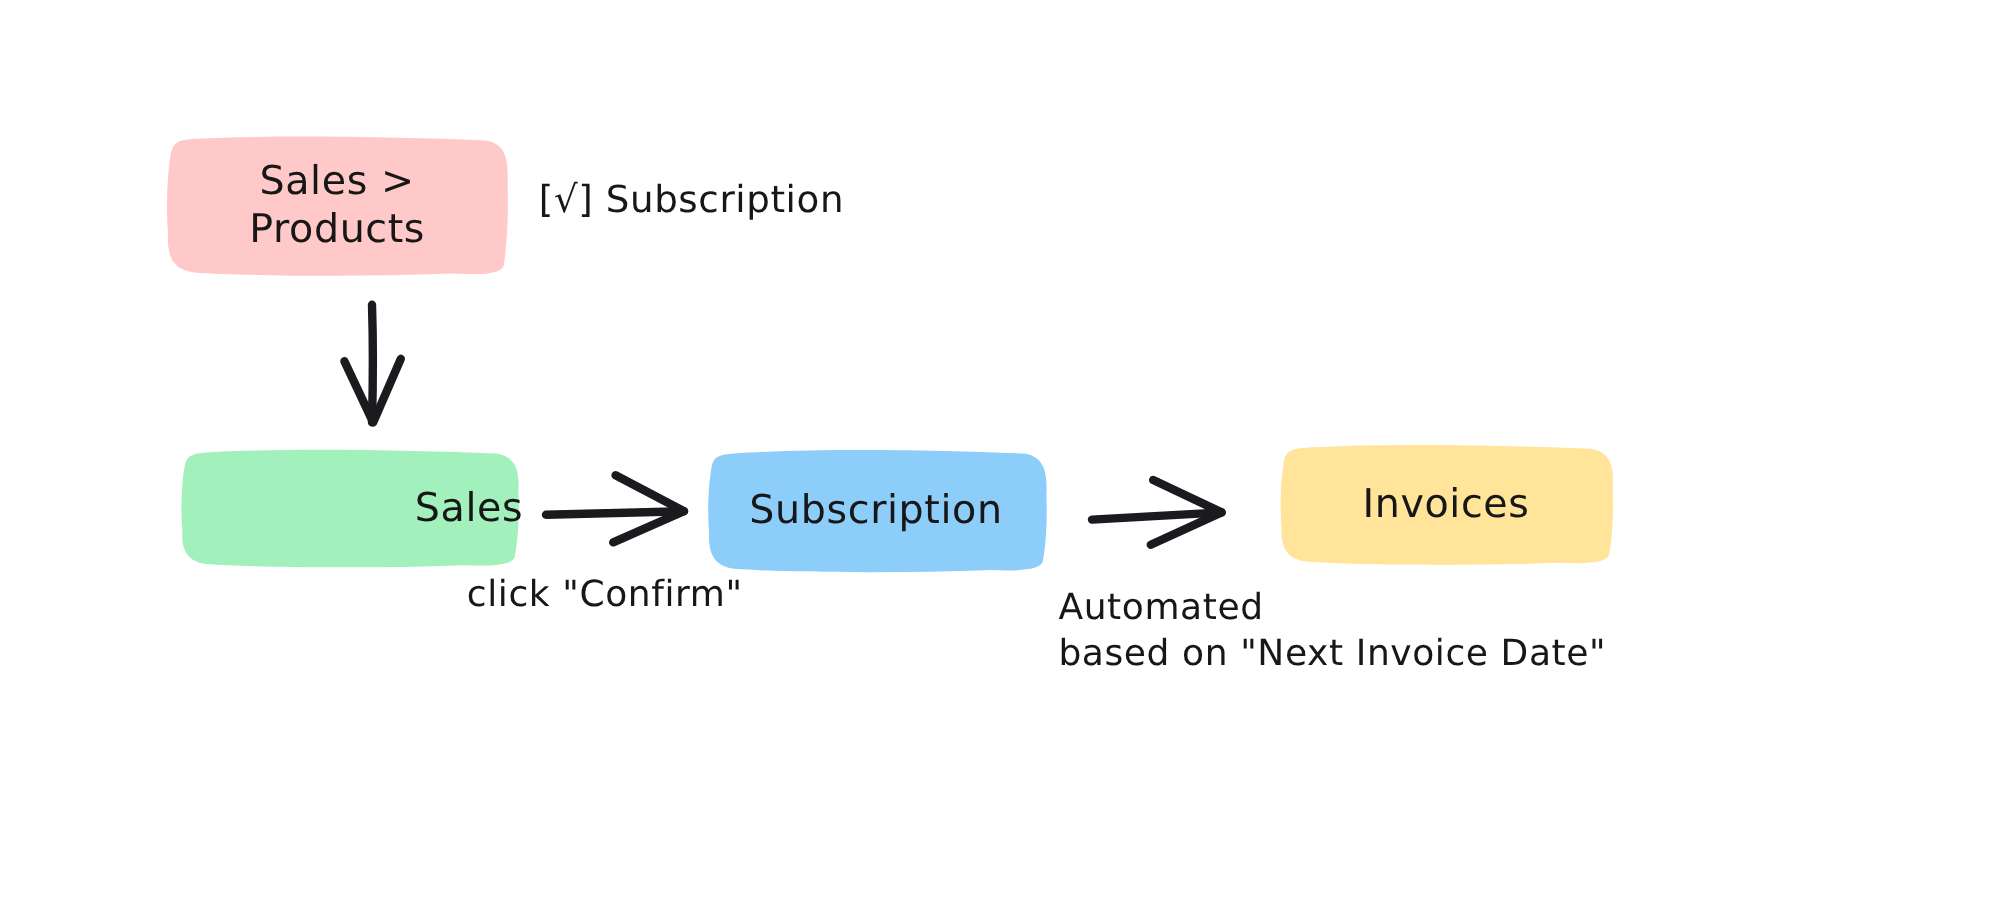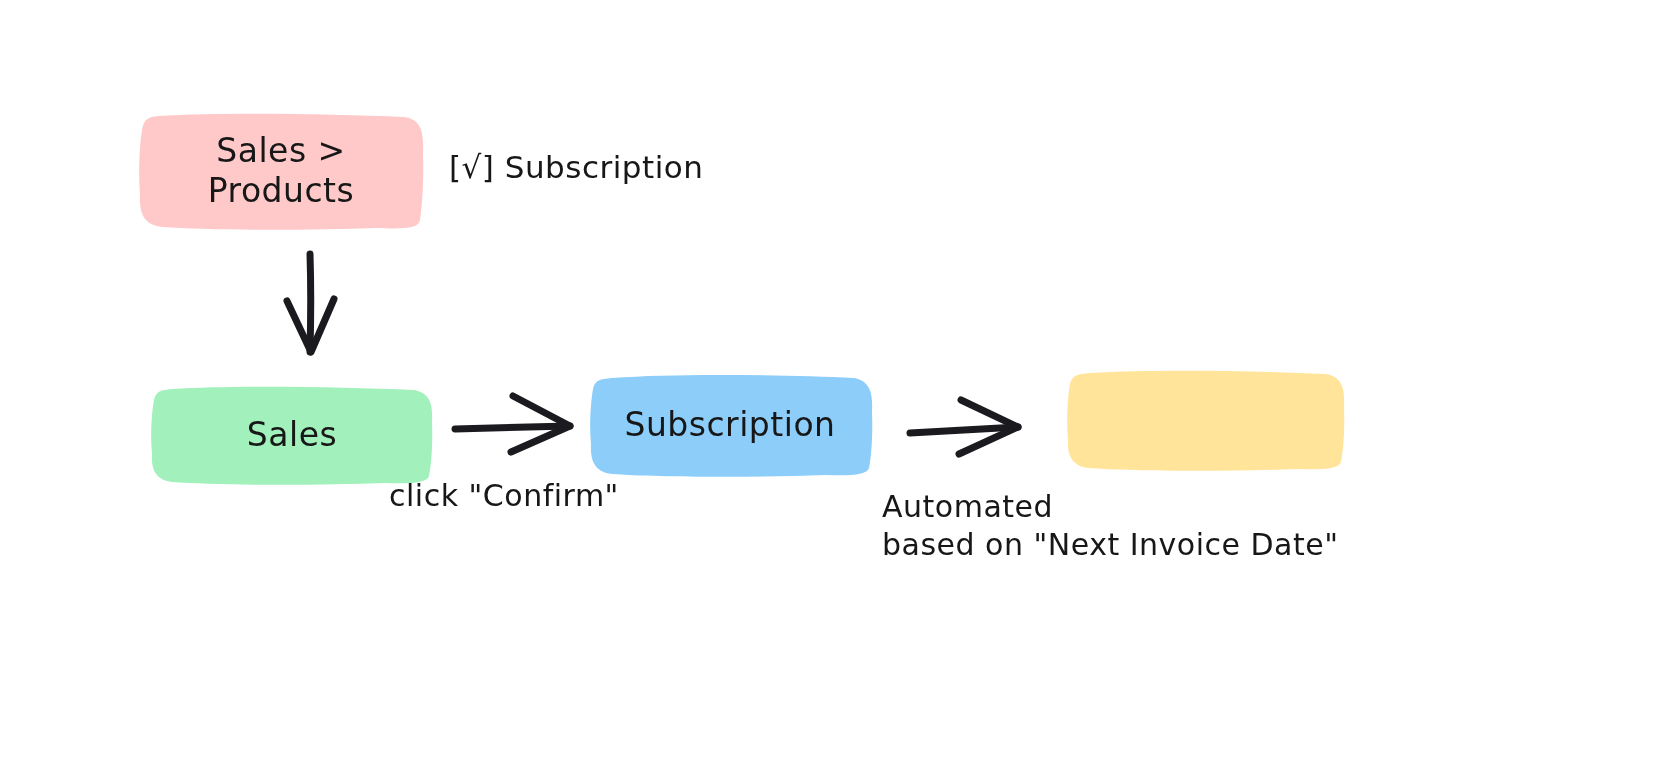--- a/index.html
+++ b/index.html
@@ -47,21 +47,21 @@
     z-index: 1;
   }
 
   
   #node-sales-products {
     left: 136px;  top: 110px;  width: 290px;  height: 122px;
   }
   #node-sales-products .node-label { font-size: 33px; }
 
   #node-sales {
-    left: 148px;  top: 384px;  width: 288px;  height: 102px;
+    left: 148px;  top: 372px;  width: 288px;  height: 102px; justify-content: flex-end;
   }
   #node-sales .node-label { font-size: 33px; }
 
   #node-subscription {
     left: 586px;  top: 372px;  width: 288px;  height: 106px; text-align: center;
   }
   #node-subscription .node-label { font-size: 33px; }
 
   #node-invoices {
     left: 1064px; top: 368px;  width: 282px;  height: 104px;
@@ -151,20 +151,21 @@
     <div class="node-label">Subscription</div>
   </div>
 
   <div class="node" id="node-invoices">
     <svg class="node-bg" viewBox="0 0 282 104" preserveAspectRatio="none">
       <path d="M26,5 C92,1 192,3 262,6 C278,9 281,20 280,39
                C281,64 279,84 277,94 C275,101 258,102 234,101
                C156,104 66,103 24,100 C8,98 3,87 4,71
                C2,51 4,27 6,16 C8,7 14,6 26,5 Z" fill="#ffe49a"></path>
     </svg>
+    <div class="node-label">Invoices</div>
   </div>
 
   <div class="annotation" id="ann-subscription-check">[√] Subscription</div>
 
   <div class="annotation" id="ann-click-confirm">click "Confirm"</div>
 
   <div class="annotation" id="ann-automated">Automated
 based on "Next Invoice Date"</div>
 
 </div>

